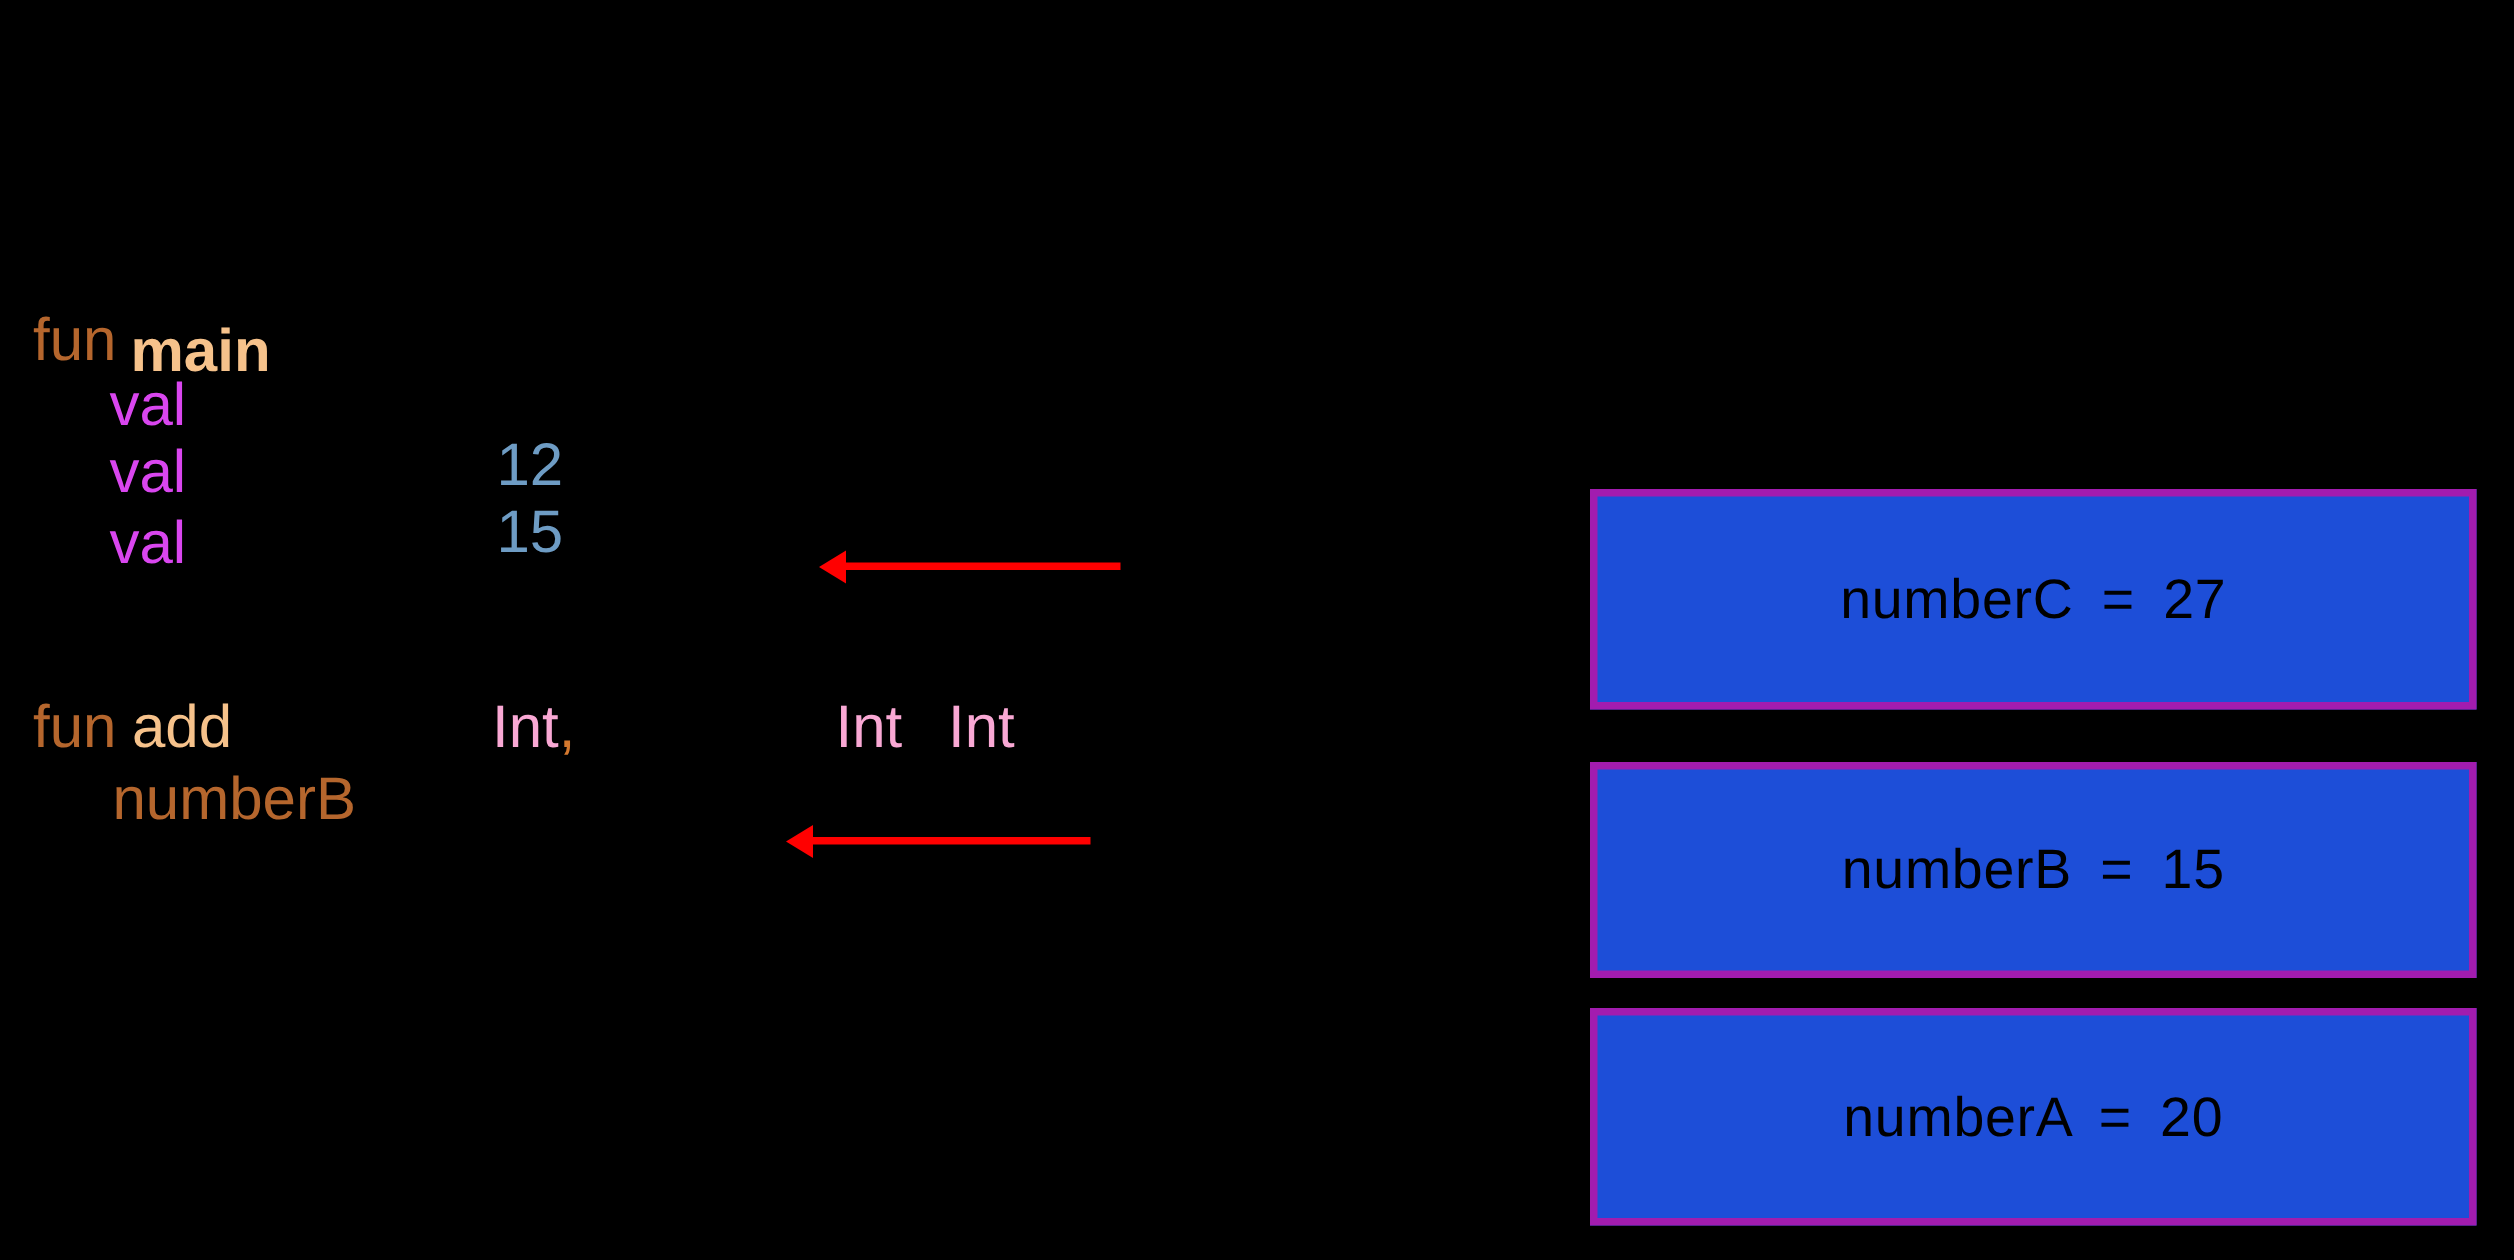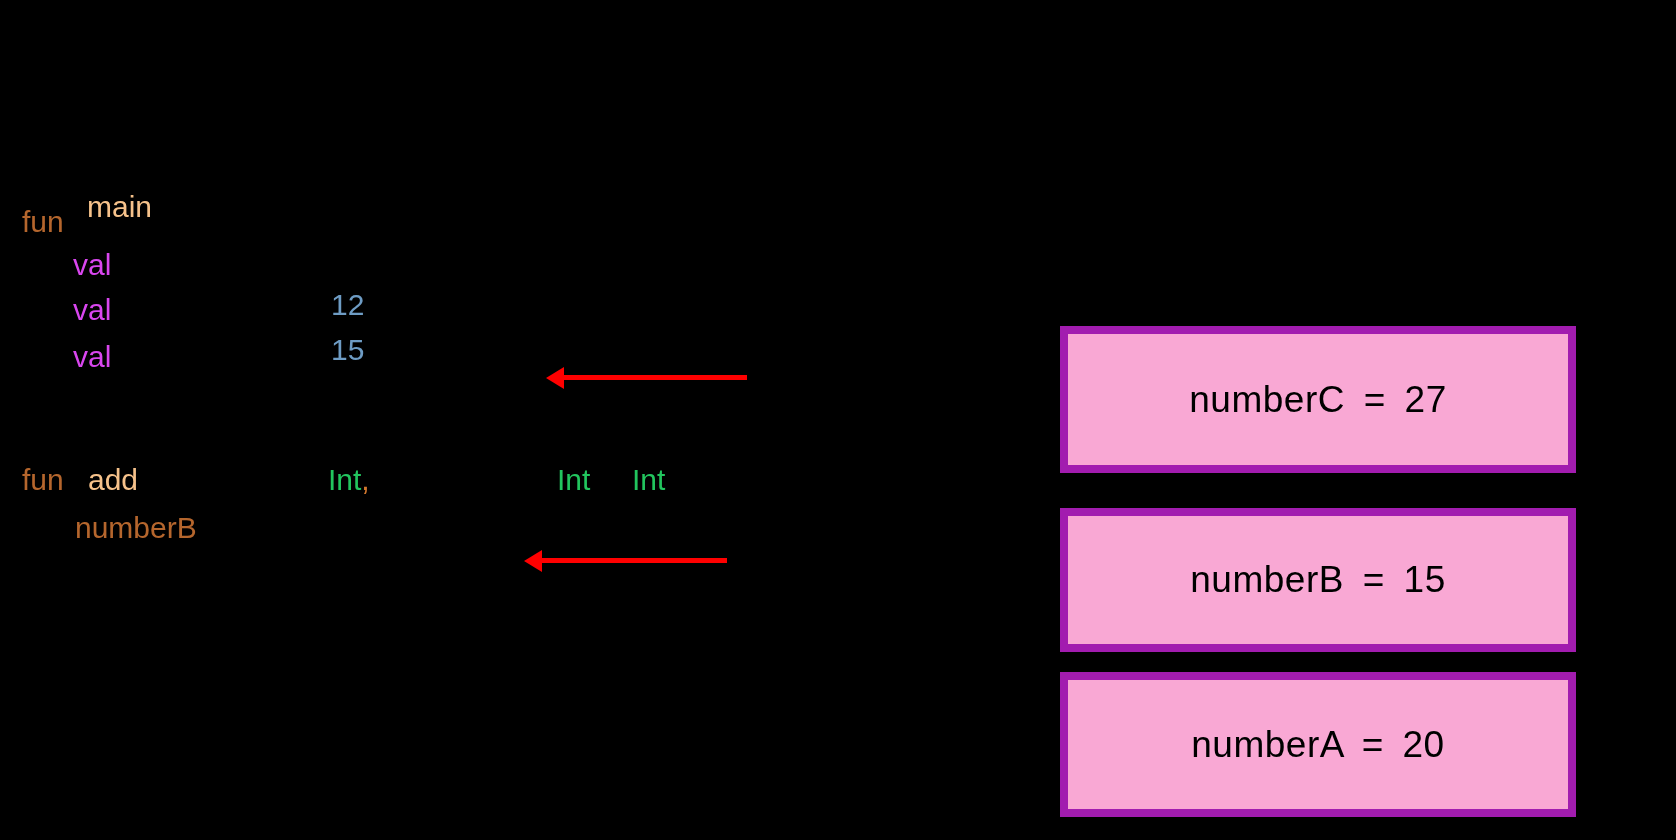--- a/index.html
+++ b/index.html
@@ -12,30 +12,30 @@
     width: 1676px;
     height: 840px;
     background: #000000;
     overflow: hidden;
     font-family: "Liberation Sans", "DejaVu Sans", sans-serif;
   }
 
   
   .tok {
     position: absolute;
-    font-size: 30px;
+    font-size: 40px;
     line-height: 1.1;
     white-space: pre;
     font-family: "Liberation Sans", "DejaVu Sans", sans-serif;
   }
   .kw     { color: #B5662D; }  
   .valkw  { color: #d946ef; }  
   .fname  { color: #F6C28B; }  
   .num    { color: #6E9CC4; margin-top: 37px; }  
-  .type   { color: #22c55e; }  
+  .type   { color: #f9a8d4; }  
   .comma  { color: #D4782E; }  
 
   
   .arrow-shaft {
     position: absolute;
     height: 5px;
     background: #FF0000;
   }
   .arrow-head {
     position: absolute;
@@ -43,23 +43,23 @@
     height: 0;
     border-top: 11px solid transparent;
     border-bottom: 11px solid transparent;
     border-right: 18px solid #FF0000;
   }
 
   
   .stack-box {
     position: absolute;
     left: 1060px;
-    width: 516px;
-    background: #f9a8d4;
-    border: 8px solid #a21caf;
+    width: 591px;
+    background: #1d4ed8;
+    border: 5px solid #a21caf;
     box-sizing: border-box;
     display: flex;
     align-items: center;
     justify-content: center;
   }
   .stack-box .label {
     font-size: 37px;
     color: #000000;
     letter-spacing: 0.5px;
     word-spacing: 8px;
@@ -70,21 +70,21 @@
   #box-a { top: 672px; height: 145px; }
 </style>
 </head>
 <body>
 
 <div id="slide">
 
   <div>
 
     <span class="tok kw" style="left:22px;  top:205px;">fun</span>
-    <span class="tok fname" style="left:87px;  top:190px;">main</span>
+    <span class="tok fname" style="left:87px;  top:212px;font-weight:bold;">main</span>
 
     <span class="tok valkw" style="left:73px;  top:248px;">val</span>
     <span class="tok num" style="left:331px; top:251px;">12</span>
 
     <span class="tok valkw" style="left:73px;  top:293px;">val</span>
     <span class="tok num" style="left:331px; top:296px;">15</span>
 
     <span class="tok valkw" style="left:73px;  top:340px;">val</span>
 
     <span class="tok kw" style="left:22px;  top:463px;">fun</span>

